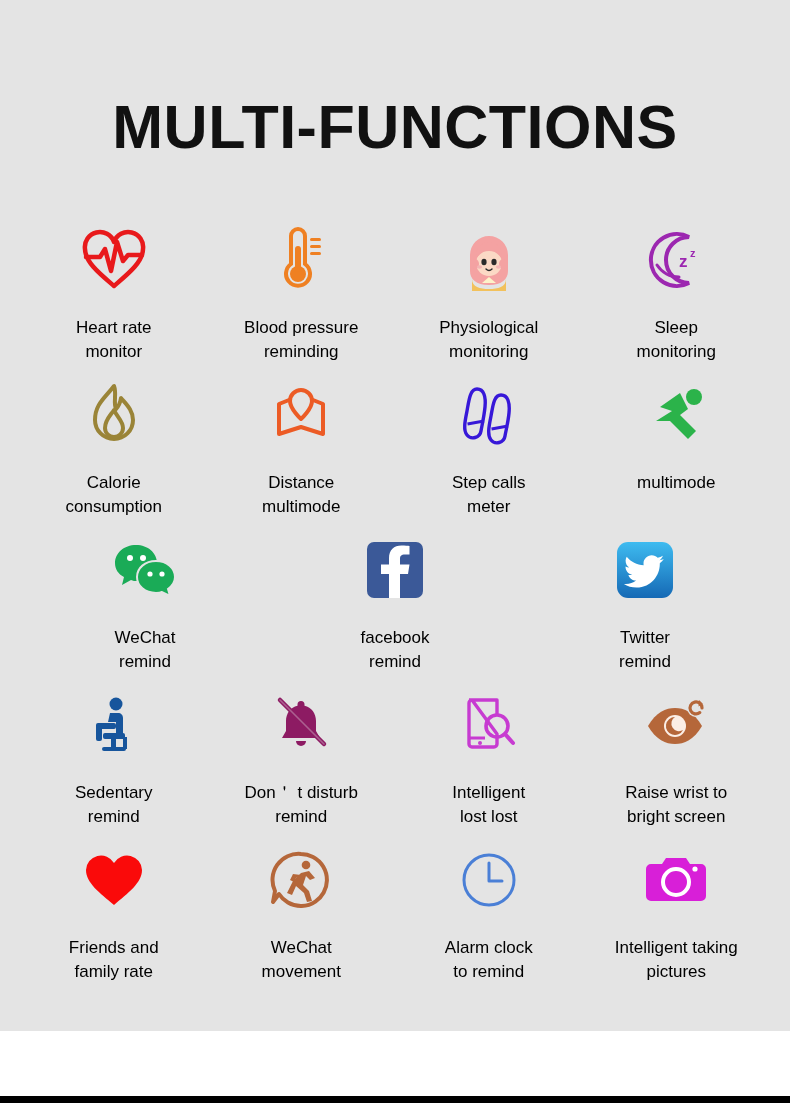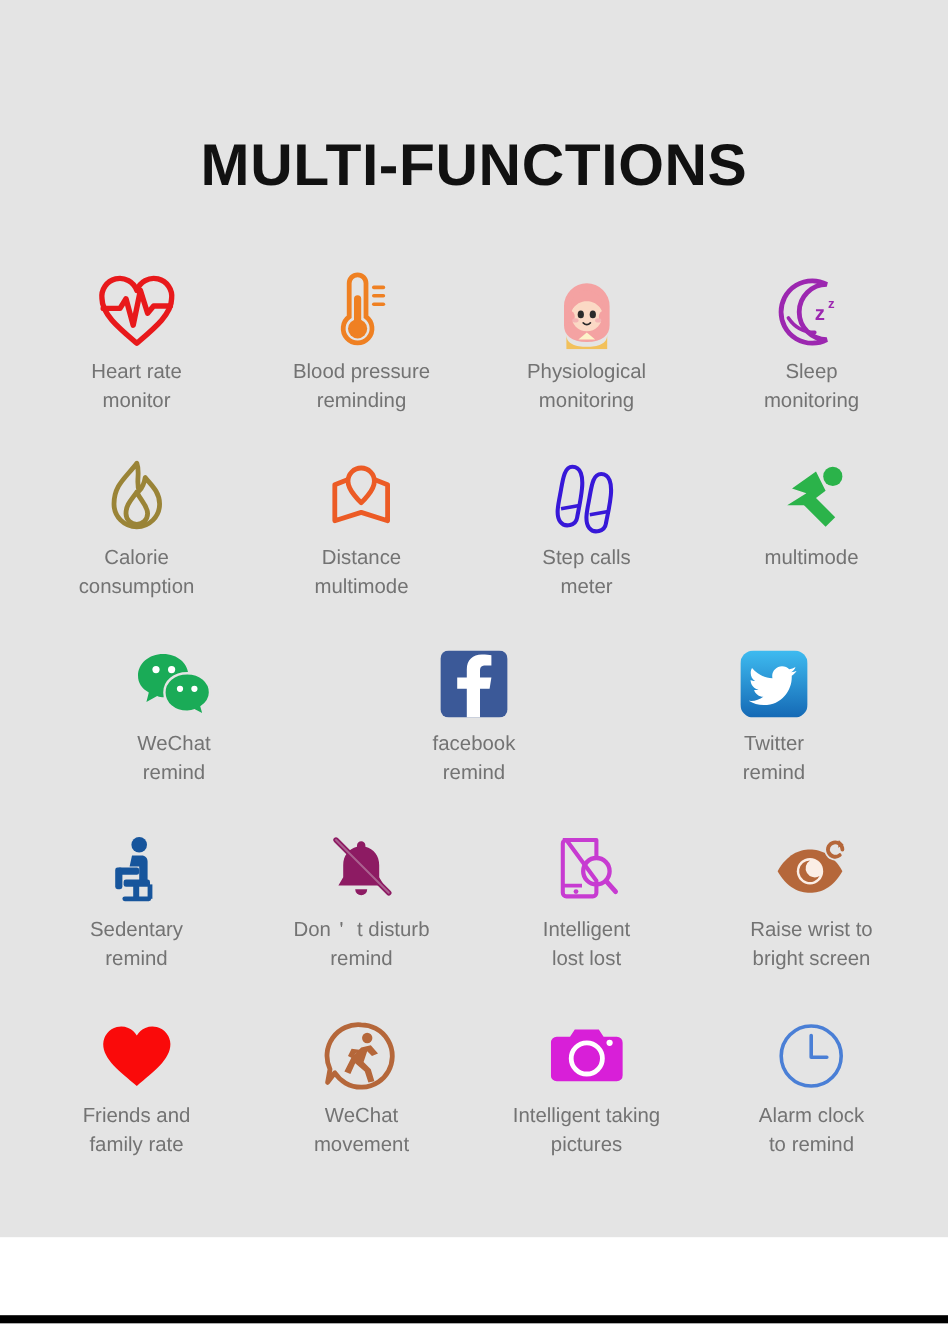--- a/index.html
+++ b/index.html
@@ -18,23 +18,23 @@
     position:absolute;left:0;top:0;
     width:790px;height:1031px;
     background:#e4e4e4;
   }
   #bottom-bar{
     position:absolute;left:0;top:1096px;
     width:790px;height:7px;
     background:#000000;
   }
   #title{
-    position:absolute;left:0;top:110px;width:790px;
+    position:absolute;left:0;top:92px;width:790px;
     text-align:center;
-    font-size:49px;
+    font-size:61px;
     font-weight:bold;
     letter-spacing:0.5px;
     color:#111111;
     font-family:"Liberation Sans", sans-serif;
   }
   #grid{
     position:absolute;
     left:20px;top:220px;
     width:750px;
   }
@@ -51,25 +51,25 @@
     justify-content:flex-start;
     padding-top:2px;
   }
   .icon-wrap{
     height:76px;
     display:flex;
     align-items:center;
     justify-content:center;
   }
   .label{
-    margin-top:0;
+    margin-top:18px;
     text-align:center;
     font-size:17px;
     line-height:24px;
-    color:#737373;
+    color:#000000;
     font-family:"Liberation Sans", sans-serif;
     white-space:pre-line;
   }
   svg{display:block;}
 </style>
 </head>
 <body>
 
 <div id="page">
 
@@ -325,40 +325,40 @@
             <path d="M31 23 l8 -2 l6 7 l-5 2 l-4 -4 l-3 9 l6 6 l3 10 l-5 1 l-3 -9 l-8 -7 l-4 9 l-5 -2 l6 -12 Z" fill="#b5673a"></path>
             <path d="M31 25 l-8 -1 l-3 6 l4 2 l2 -4 Z" fill="#b5673a"></path>
           </svg>
         </div>
         <div class="label">WeChat
 movement</div>
       </div>
 
       <div class="cell">
         <div class="icon-wrap">
+          <svg width="56" height="56" viewBox="0 0 56 56">
+            <circle cx="28" cy="28" r="25" fill="none" stroke="#4a7fd6" stroke-width="3"></circle>
+            <path d="M28 11 V29 H41" fill="none" stroke="#4a7fd6" stroke-width="3" stroke-linecap="round" stroke-linejoin="round"></path>
+          </svg>
+        </div>
+        <div class="label">Alarm clock
+to remind</div>
+      </div>
+
+      <div class="cell">
+        <div class="icon-wrap">
           <svg width="60" height="54" viewBox="0 0 60 54">
             <path d="M20 5 h20 l4 6 h11 a5 5 0 0 1 5 5 v27 a5 5 0 0 1 -5 5 H5 a5 5 0 0 1 -5 -5 V16 a5 5 0 0 1 5 -5 h11 Z" fill="#d81fd8"></path>
             <circle cx="30" cy="29" r="13" fill="none" stroke="#ffffff" stroke-width="4"></circle>
             <circle cx="49" cy="16" r="2.6" fill="#ffffff"></circle>
           </svg>
         </div>
         <div class="label">Intelligent taking
 pictures</div>
       </div>
 
-      <div class="cell">
-        <div class="icon-wrap">
-          <svg width="56" height="56" viewBox="0 0 56 56">
-            <circle cx="28" cy="28" r="25" fill="none" stroke="#4a7fd6" stroke-width="3"></circle>
-            <path d="M28 11 V29 H41" fill="none" stroke="#4a7fd6" stroke-width="3" stroke-linecap="round" stroke-linejoin="round"></path>
-          </svg>
-        </div>
-        <div class="label">Alarm clock
-to remind</div>
-      </div>
-
     </div>
 
   </div>
 
   <div id="bottom-bar"></div>
 
 </div>
 
 </body></html>

